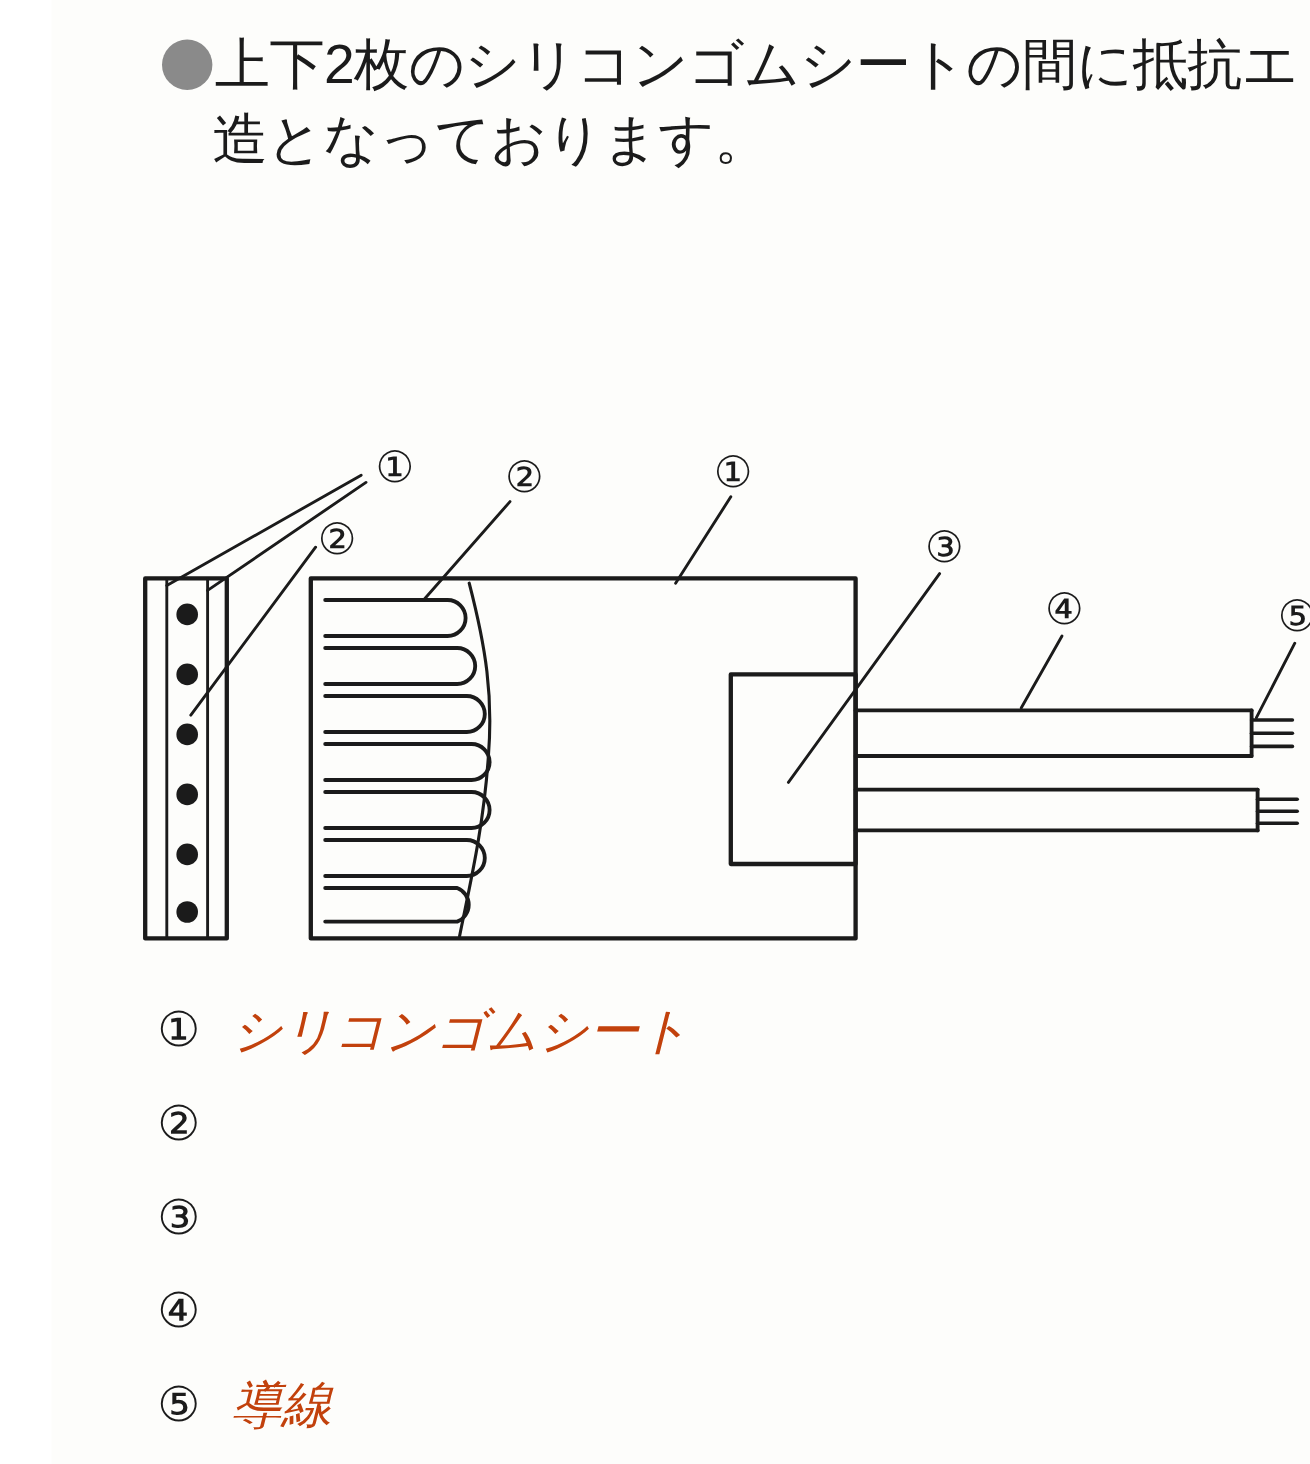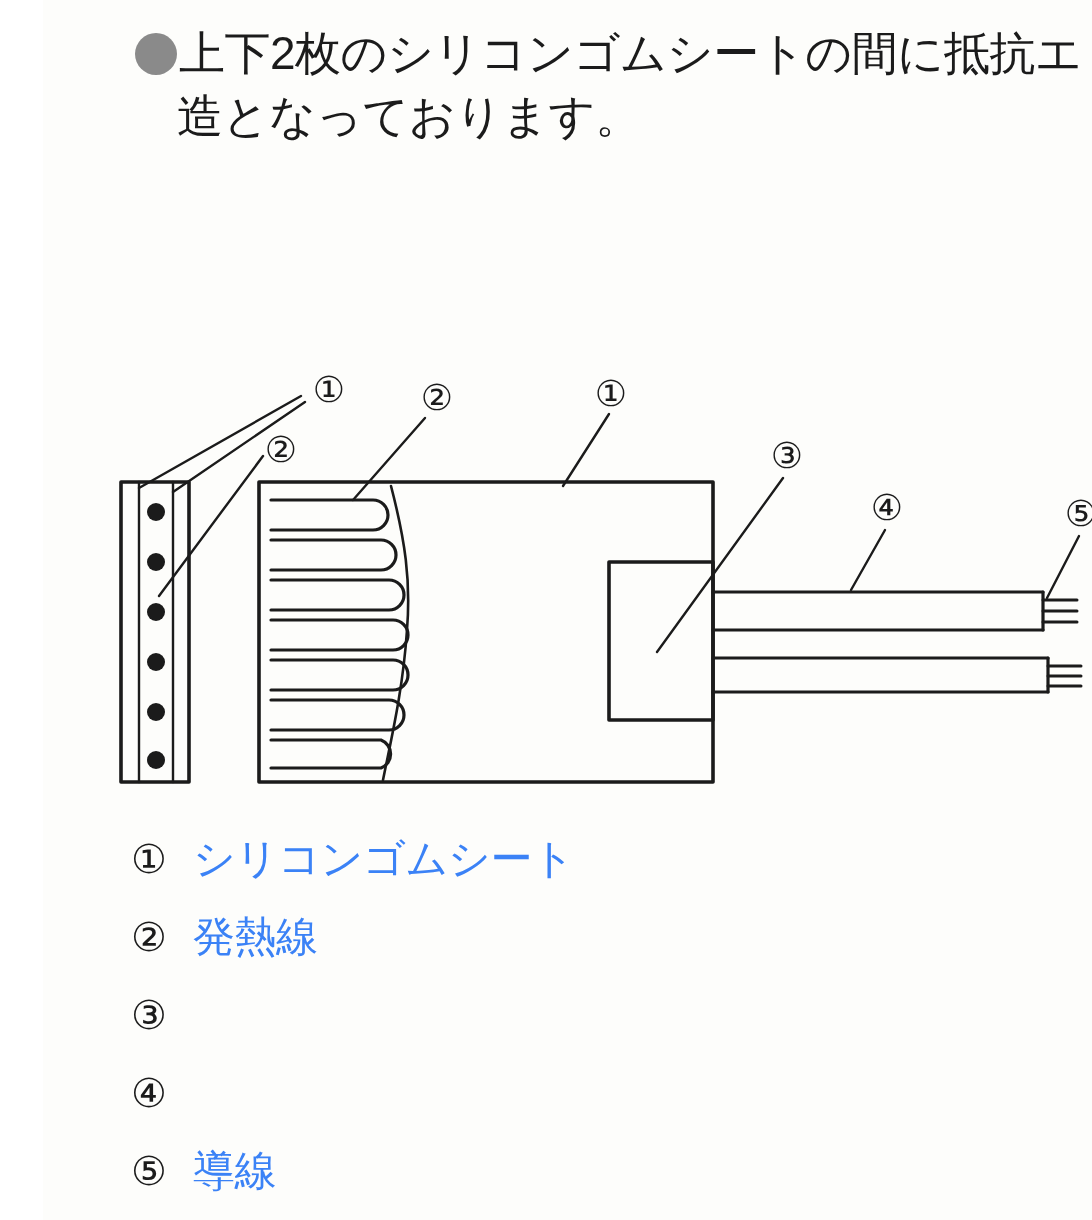--- a/index.html
+++ b/index.html
@@ -83,21 +83,22 @@
     width: 62px;
     font-size: 40px;
     line-height: 1;
     color: #1b1b1b;
     flex: 0 0 auto;
   }
   .legend-label {
     font-size: 42px;
     line-height: 1.1;
     letter-spacing: -0.5px;
-    color: #3b82f6;
+    color: #c2410c;
+    font-style: italic;
   }
 </style>
 </head>
 <body>
 
 <div id="page">
 
   <div class="desc-block">
     <span class="desc-line first"><span class="bullet-dot"></span><span>上下2枚のシリコンゴムシートの間に抵抗エ</span></span>
     <span class="desc-line indent">造となっております。</span>
@@ -181,21 +182,20 @@
     </svg>
   </div>
 
   <div class="legend">
     <div class="legend-row">
       <span class="legend-num">①</span>
       <span class="legend-label">シリコンゴムシート</span>
     </div>
     <div class="legend-row">
       <span class="legend-num">②</span>
-      <span class="legend-label">発熱線</span>
     </div>
     <div class="legend-row">
       <span class="legend-num">③</span>
     </div>
     <div class="legend-row">
       <span class="legend-num">④</span>
     </div>
     <div class="legend-row">
       <span class="legend-num">⑤</span>
       <span class="legend-label">導線</span>

